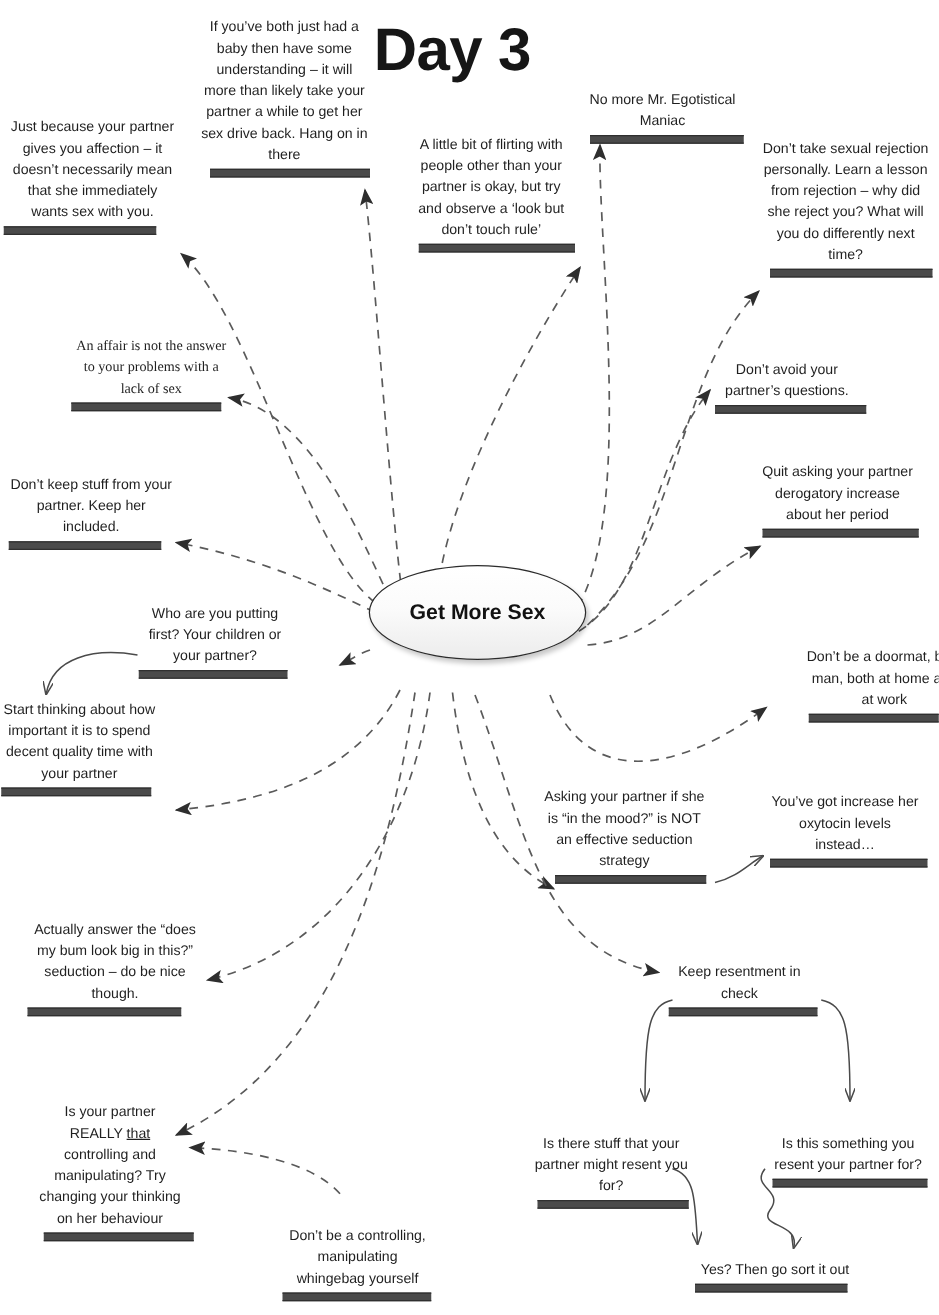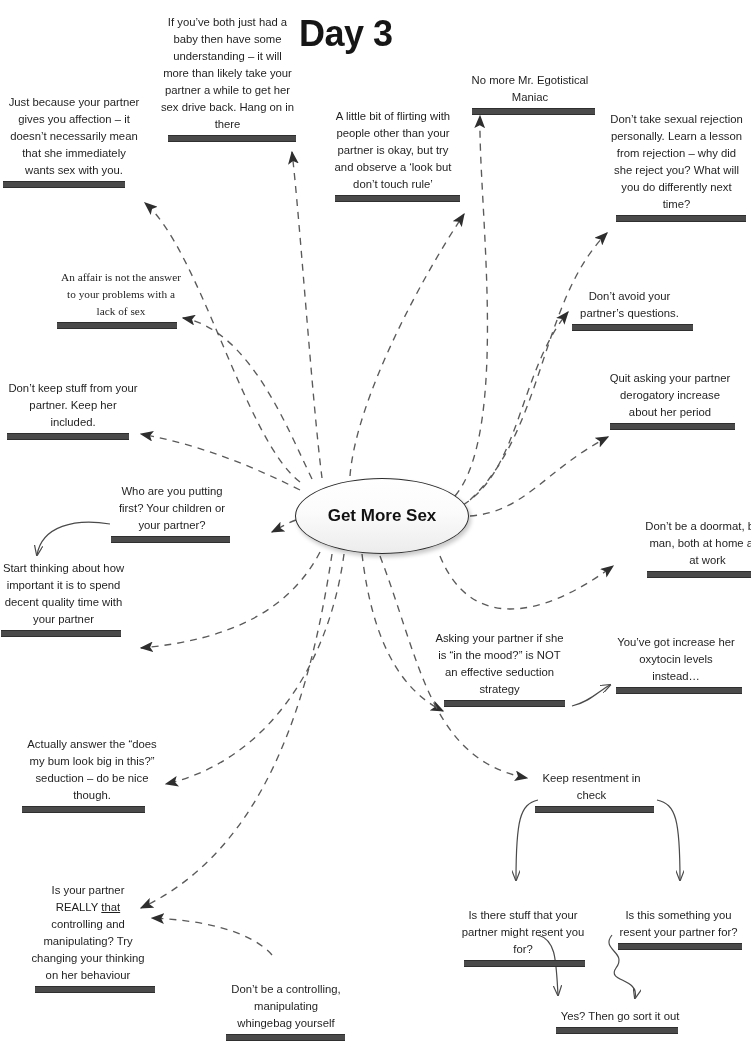--- a/index.html
+++ b/index.html
@@ -7,21 +7,21 @@
     width:751px;height:1052px;position:relative;overflow:hidden;
     font-family:"Liberation Sans","DejaVu Sans",sans-serif;
     color:#1a1a1a;
   }
   #canvas{position:absolute;left:0;top:0;width:751px;height:1052px;}
   svg.edges{position:absolute;left:0;top:0;width:751px;height:1052px;pointer-events:none;}
 
   
   .title{
     position:absolute;
-    font-size:36px;font-weight:bold;letter-spacing:-0.5px;
+    font-size:48px;font-weight:bold;letter-spacing:-0.5px;
     color:#161616;white-space:nowrap;
   }
 
   
   .node{position:absolute;}
   .node .txt{
     font-size:11.3px;line-height:17px;text-align:center;
     color:#1f1f1f;
   }
   .node .bar{
@@ -98,21 +98,21 @@
       <path d="M572,706 C590,702 600,690 610,685"></path>
       <path d="M538,800 C520,804 516,820 516,880"></path>
       <path d="M657,800 C676,804 680,820 680,880"></path>
       <path d="M538,935 C556,940 556,960 558,995"></path>
       <path d="M612,935 C600,950 628,952 616,968 C606,982 640,978 635,998"></path>
     </g>
   </svg>
 
   <div class="title" style="left:299px;top:13px;">Day 3</div>
 
-  <div class="centre" style="left:295px;top:478px;width:172px;height:74px;text-align:center;">
+  <div class="centre" style="left:295px;top:452px;width:172px;height:74px;text-align:center;">
     <span>Get More Sex</span>
   </div>
 
   <div class="node" style="left:6px;top:94px;width:136px;">
     <div class="txt">Just because your partner gives you affection – it doesn’t necessarily mean that she immediately wants sex with you.</div>
     <div class="bar" style="width:122px;margin-left:-3px;"></div>
   </div>
 
   <div class="node" style="left:160px;top:14px;width:135px;">
     <div class="txt">If you’ve both just had a baby then have some understanding – it will more than likely take your partner a while to get her sex drive back. Hang on in there</div>
@@ -187,21 +187,21 @@
   <div class="node" style="left:527px;top:770px;width:129px;">
     <div class="txt">Keep resentment in check</div>
     <div class="bar" style="width:119px;margin-left:8px;"></div>
   </div>
 
   <div class="node" style="left:29px;top:882px;width:118px;">
     <div class="txt">Is your partner REALLY <u>that</u> controlling and manipulating? Try changing your thinking on her behaviour</div>
     <div class="bar" style="width:120px;margin-left:6px;"></div>
   </div>
 
-  <div class="node" style="left:458px;top:907px;width:130px;">
+  <div class="node" style="left:424px;top:907px;width:130px;">
     <div class="txt">Is there stuff that your partner might resent you for?</div>
     <div class="bar" style="width:121px;margin-left:6px;"></div>
   </div>
 
   <div class="node" style="left:614px;top:907px;width:129px;">
     <div class="txt">Is this something you resent your partner for?</div>
     <div class="bar" style="width:124px;margin-left:4px;"></div>
   </div>
 
   <div class="node" style="left:226px;top:981px;width:120px;">

